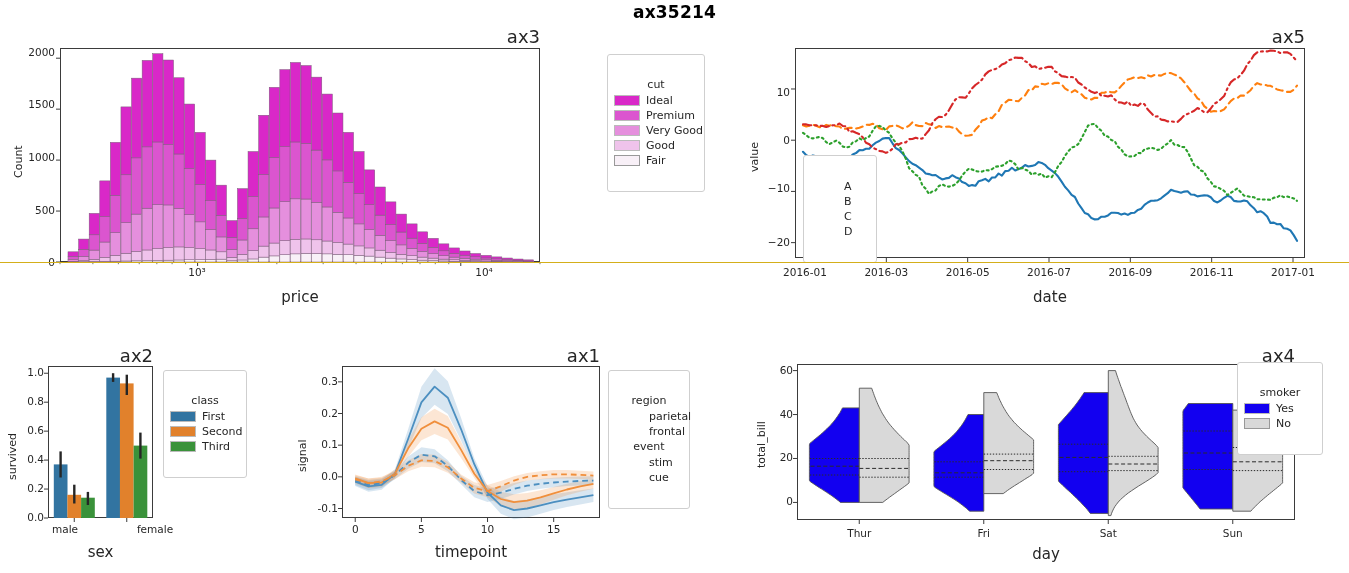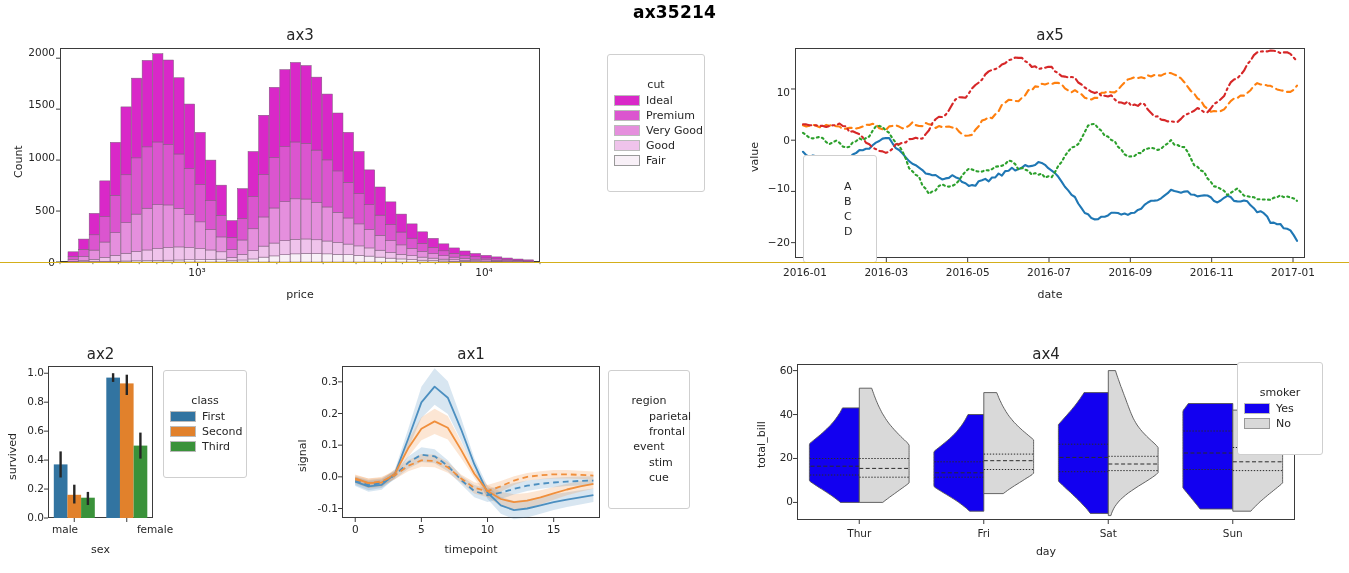--- a/index.html
+++ b/index.html
@@ -2,22 +2,22 @@
 <html><head>
 <meta charset="utf-8">
 <style>
   html,body{margin:0;padding:0;background:#ffffff;}
   body{width:1349px;height:573px;position:relative;
        font-family:"DejaVu Sans","Liberation Sans",sans-serif;
        color:#262626;overflow:hidden;}
   .fig{position:absolute;left:0;top:0;width:1349px;height:573px;}
   .suptitle{position:absolute;left:0;top:2px;width:1349px;text-align:center;
             font-size:17px;color:#000;letter-spacing:0.2px;font-weight:bold;}
-  .axtitle{position:absolute;text-align:center;font-size:15px;color:#262626;}
-  .axlabel{position:absolute;font-size:11px;color:#262626;text-align:center;}
+  .axtitle{position:absolute;text-align:right;font-size:18px;color:#262626;}
+  .axlabel{position:absolute;font-size:15px;color:#262626;text-align:center;}
   .ylabel{position:absolute;font-size:11px;color:#262626;
           transform-origin:0 0;transform:rotate(-90deg);white-space:nowrap;}
   .tick{position:absolute;font-size:10.5px;color:#262626;white-space:nowrap;}
   .tick.r{text-align:right;}
   .tick.c{text-align:center;}
   .frame{position:absolute;box-sizing:border-box;border:1.1px solid #3b3b3b;background:#fff;}
   .legend{position:absolute;box-sizing:border-box;border:1px solid #cfcfcf;
           background:#fff;border-radius:3px;padding:22px 6px;}
   .legend .ltitle{font-size:11px;text-align:center;color:#262626;margin:1px 0 3px 0;}
   .legend .lrow{display:flex;align-items:center;gap:6px;margin:2px 0;}

